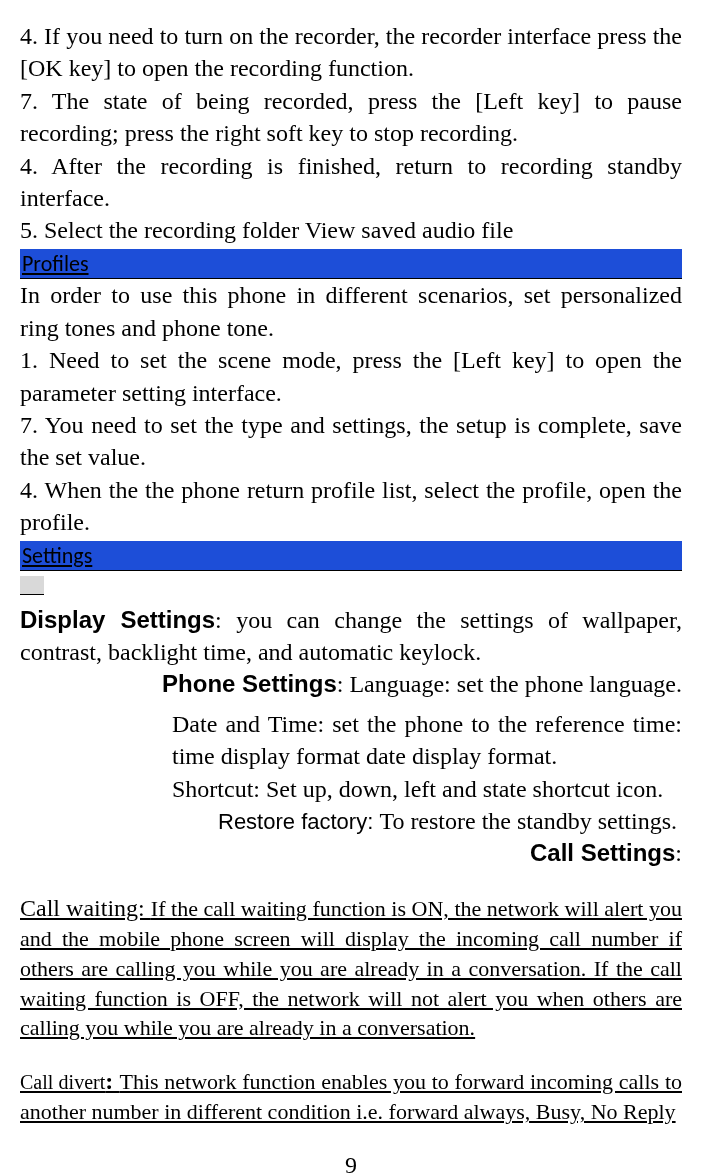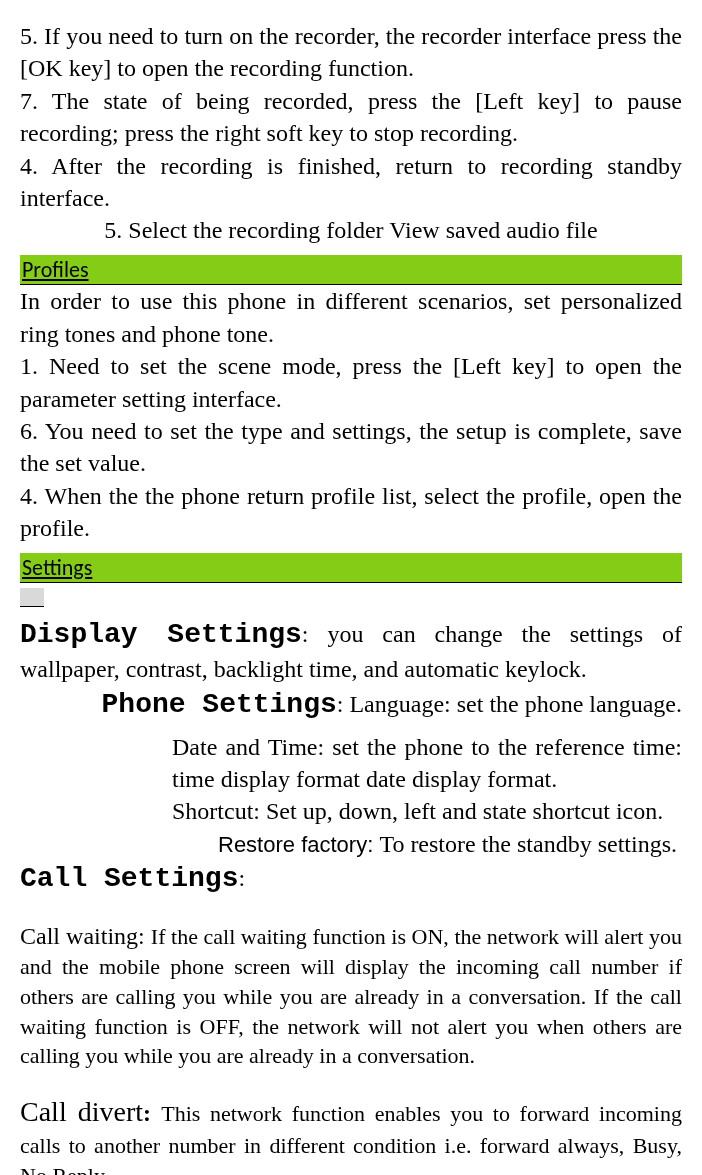--- a/index.html
+++ b/index.html
@@ -12,73 +12,74 @@
       box-sizing: border-box;
       line-height: 1.35;
     }
     .para {
       text-align: justify;
       margin: 0;
     }
     .section-header {
       font-family: Calibri, Arial, sans-serif;
       font-size: 22px;
-      background-color: #84cc16;
+      background-color: #1d4ed8;
       border-bottom: 1.5px solid #000;
       text-decoration: underline;
       padding: 0 2px;
-      margin-top: 8px;
+      margin-top: 2px;
     }
     .small-gray-tab {
       display: inline-block;
       background-color: #d9d9d9;
       border-bottom: 1.5px solid #000;
       width: 24px;
       height: 18px;
       margin-top: 2px;
     }
     .sans-bold {
-      font-family: Liberation Mono, monospace;
+      font-family: Liberation Sans, sans-serif;
       font-weight: bold;
-      font-size: 28px;
+      font-size: 24px;
     }
     .sans-plain {
       font-family: Arial, Helvetica, sans-serif;
       font-size: 22px;
       margin-left: 24px;
     }
     .indent-block {
       padding-left: 130px;
       text-align: justify;
     }
     .sub-para {
       font-size: 22px;
       text-align: justify;
+      text-decoration: underline;
     }
     .page-num {
       text-align: center;
       font-size: 24px;
       margin-top: 10px;
     }
   </style>
 </head>
 <body>
 
 
 
-<p class="para">5. If you need to turn on the recorder, the recorder interface press the [OK key] to open the recording function.</p>
+<p class="para">4. If you need to turn on the recorder, the recorder interface press the [OK key] to open the recording function.</p>
 <p class="para">7. The state of being recorded, press the [Left key] to pause recording; press the right soft key to stop recording.</p>
 <p class="para">4. After the recording is finished, return to recording standby interface.</p>
-<p class="para" style="text-align:center">5. Select the recording folder View saved audio file</p>
+<p class="para" style="text-align:left">5. Select the recording folder View saved audio file</p>
 
 <div class="section-header">Profiles</div>
 
 <p class="para">In order to use this phone in different scenarios, set personalized ring tones and phone tone.</p>
 <p class="para">1. Need to set the scene mode, press the [Left key] to open the parameter setting interface.</p>
-<p class="para">6. You need to set the type and settings, the setup is complete, save the set value.</p>
+<p class="para">7. You need to set the type and settings, the setup is complete, save the set value.</p>
 <p class="para">4. When the the phone return profile list, select the profile, open the profile.</p>
 
 <div class="section-header">Settings</div>
 <div class="small-gray-tab"></div>
 
 <p class="para">
   <span class="sans-bold">Display Settings</span><span>: you can change the settings of wallpaper, contrast, backlight time, and automatic keylock.</span>
 </p>
 
 <p class="para" style="text-align:right">
@@ -88,28 +89,28 @@
 <p class="para" style="padding-left:152px;text-indent:-0px;margin-top:7px;">Date and Time:  set the phone to the reference time: time display format date display format.</p>
 
 <div style="overflow:hidden">
   <p class="para indent-block" style="text-indent:22px;">Shortcut:   Set up, down, left and state shortcut icon.</p>
 </div>
 
 <p class="para" style="padding-left:152px;text-indent:22px;text-align:left">
   <span class="sans-plain">Restore factory: </span><span>To restore the standby settings.</span>
 </p>
 
-<p class="para" style="text-align:left">
+<p class="para" style="text-align:right">
   <span class="sans-bold">Call Settings</span><span>:</span>
 </p>
 
 <p class="sub-para">
   <span style="font-size:24px">Call waiting:  </span><span>If the call waiting function is ON, the network will alert you and the mobile phone screen will display the incoming call number if others are calling you while you are already in a conversation. If the call waiting function is OFF, the network will not alert you when others are calling you while you are already in a conversation.</span>
 </p>
 
 <p class="sub-para">
-  <span style="font-size:28px">Call divert</span><b style="font-size:24px">: </b><span>This network function enables you to forward incoming calls to another number in different condition i.e. forward always, Busy, No Reply</span>
+  <span style="font-size:20px">Call divert</span><b style="font-size:24px">: </b><span>This network function enables you to forward incoming calls to another number in different condition i.e. forward always, Busy, No Reply</span>
 </p>
 
 <div class="page-num">9</div>
 
 
 
 
 </body></html>

